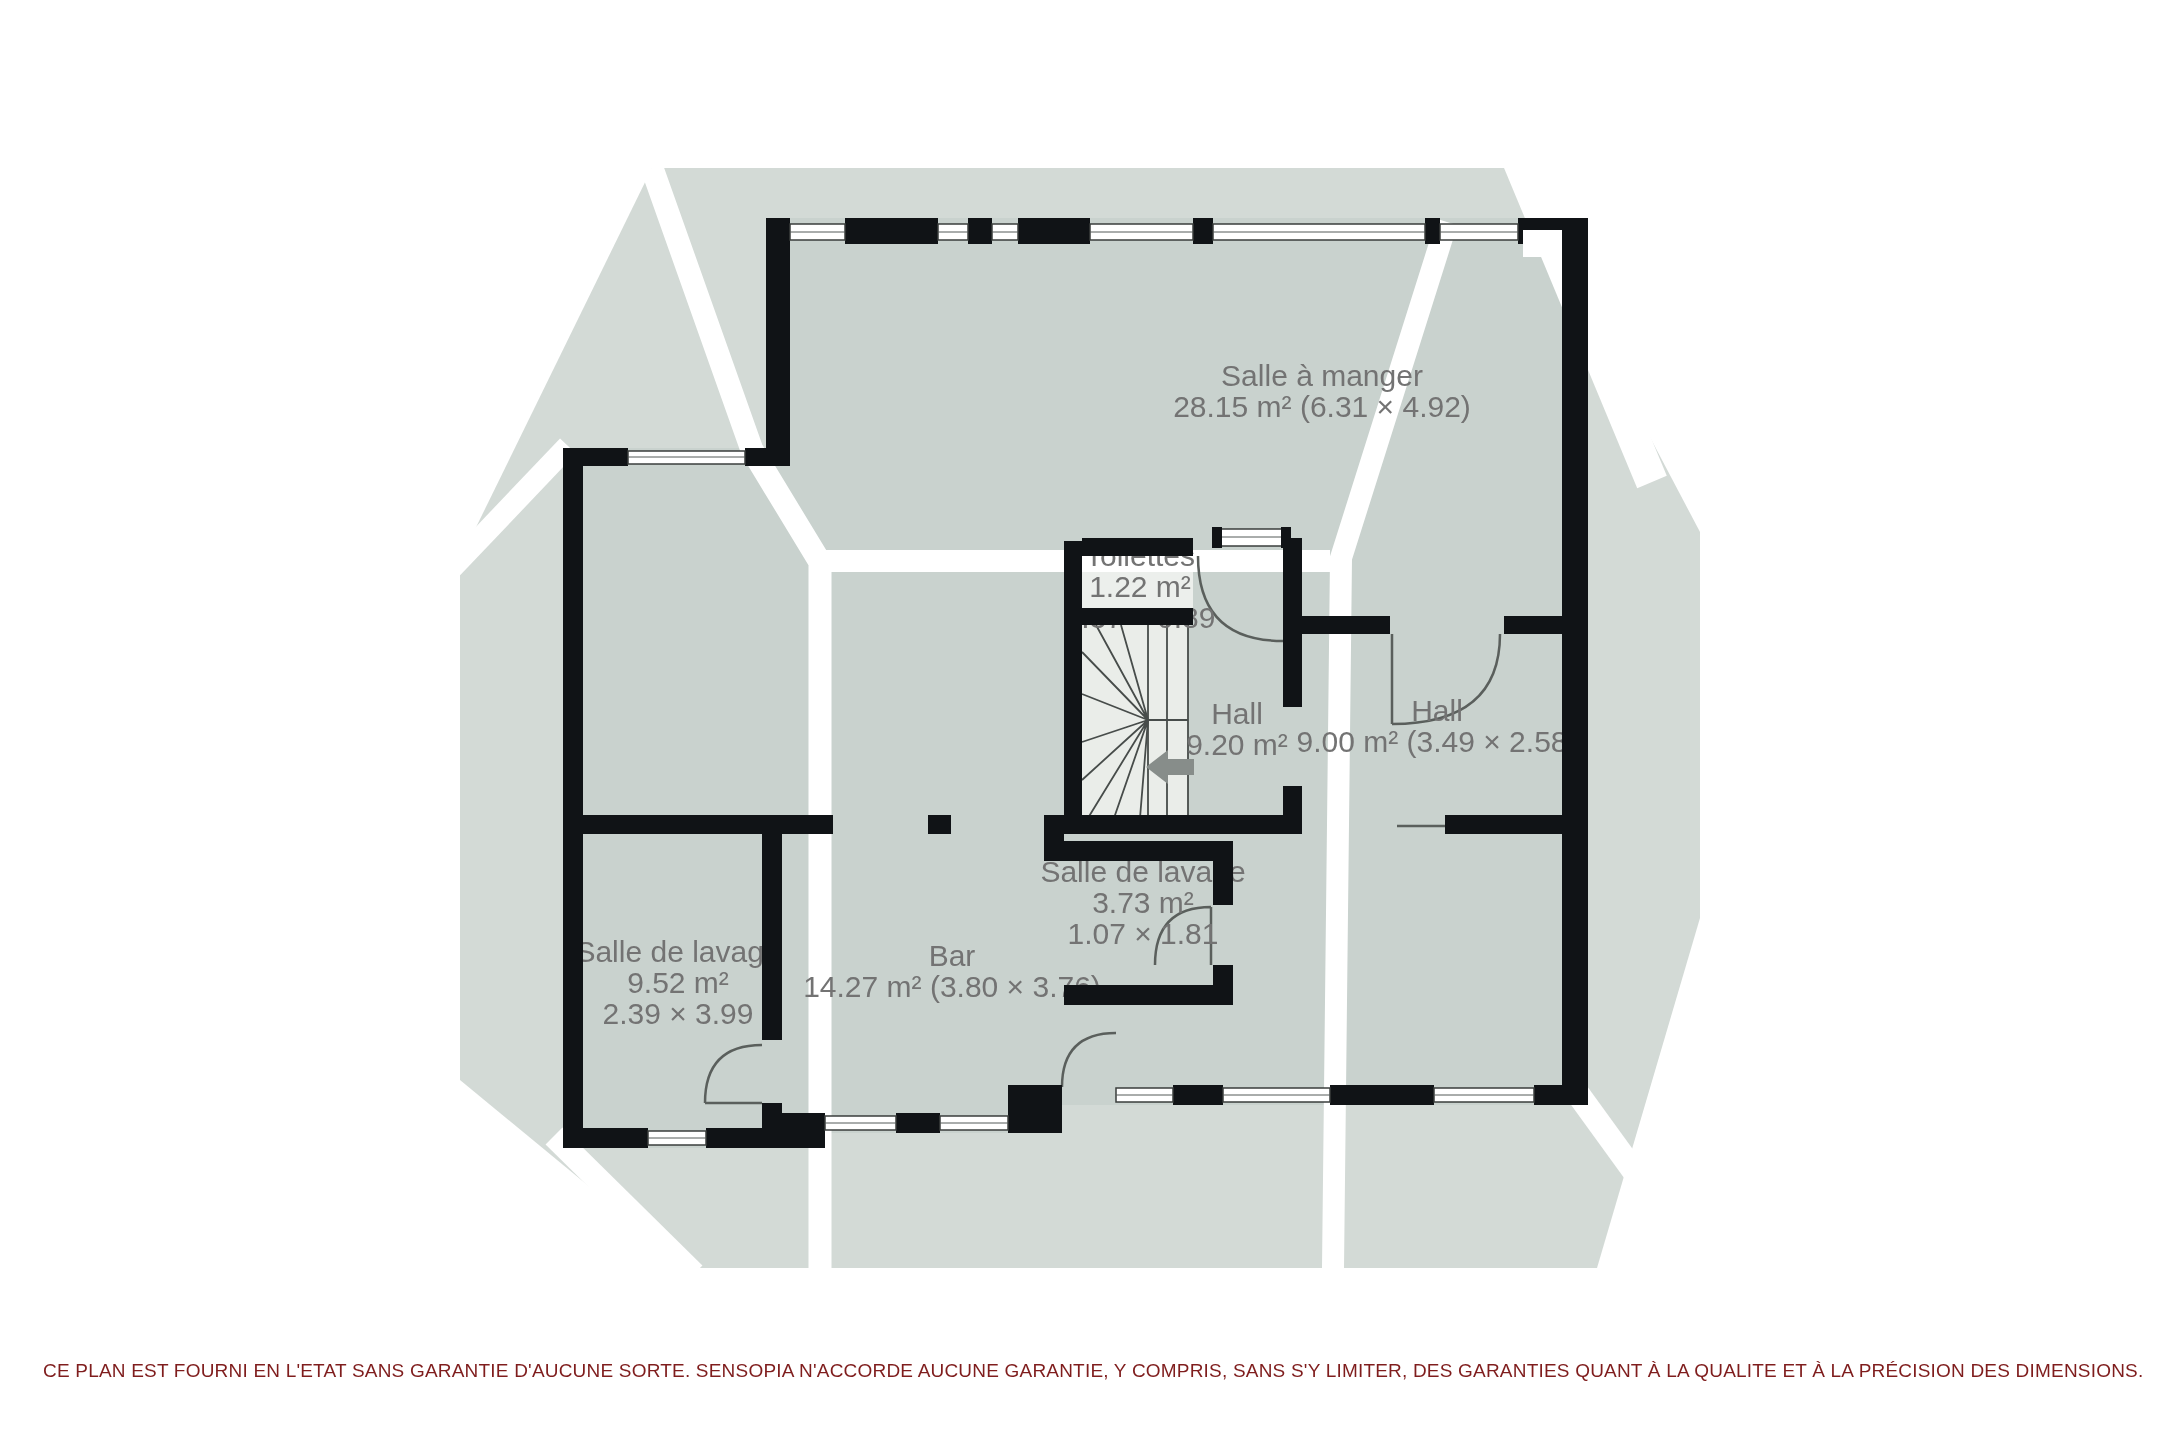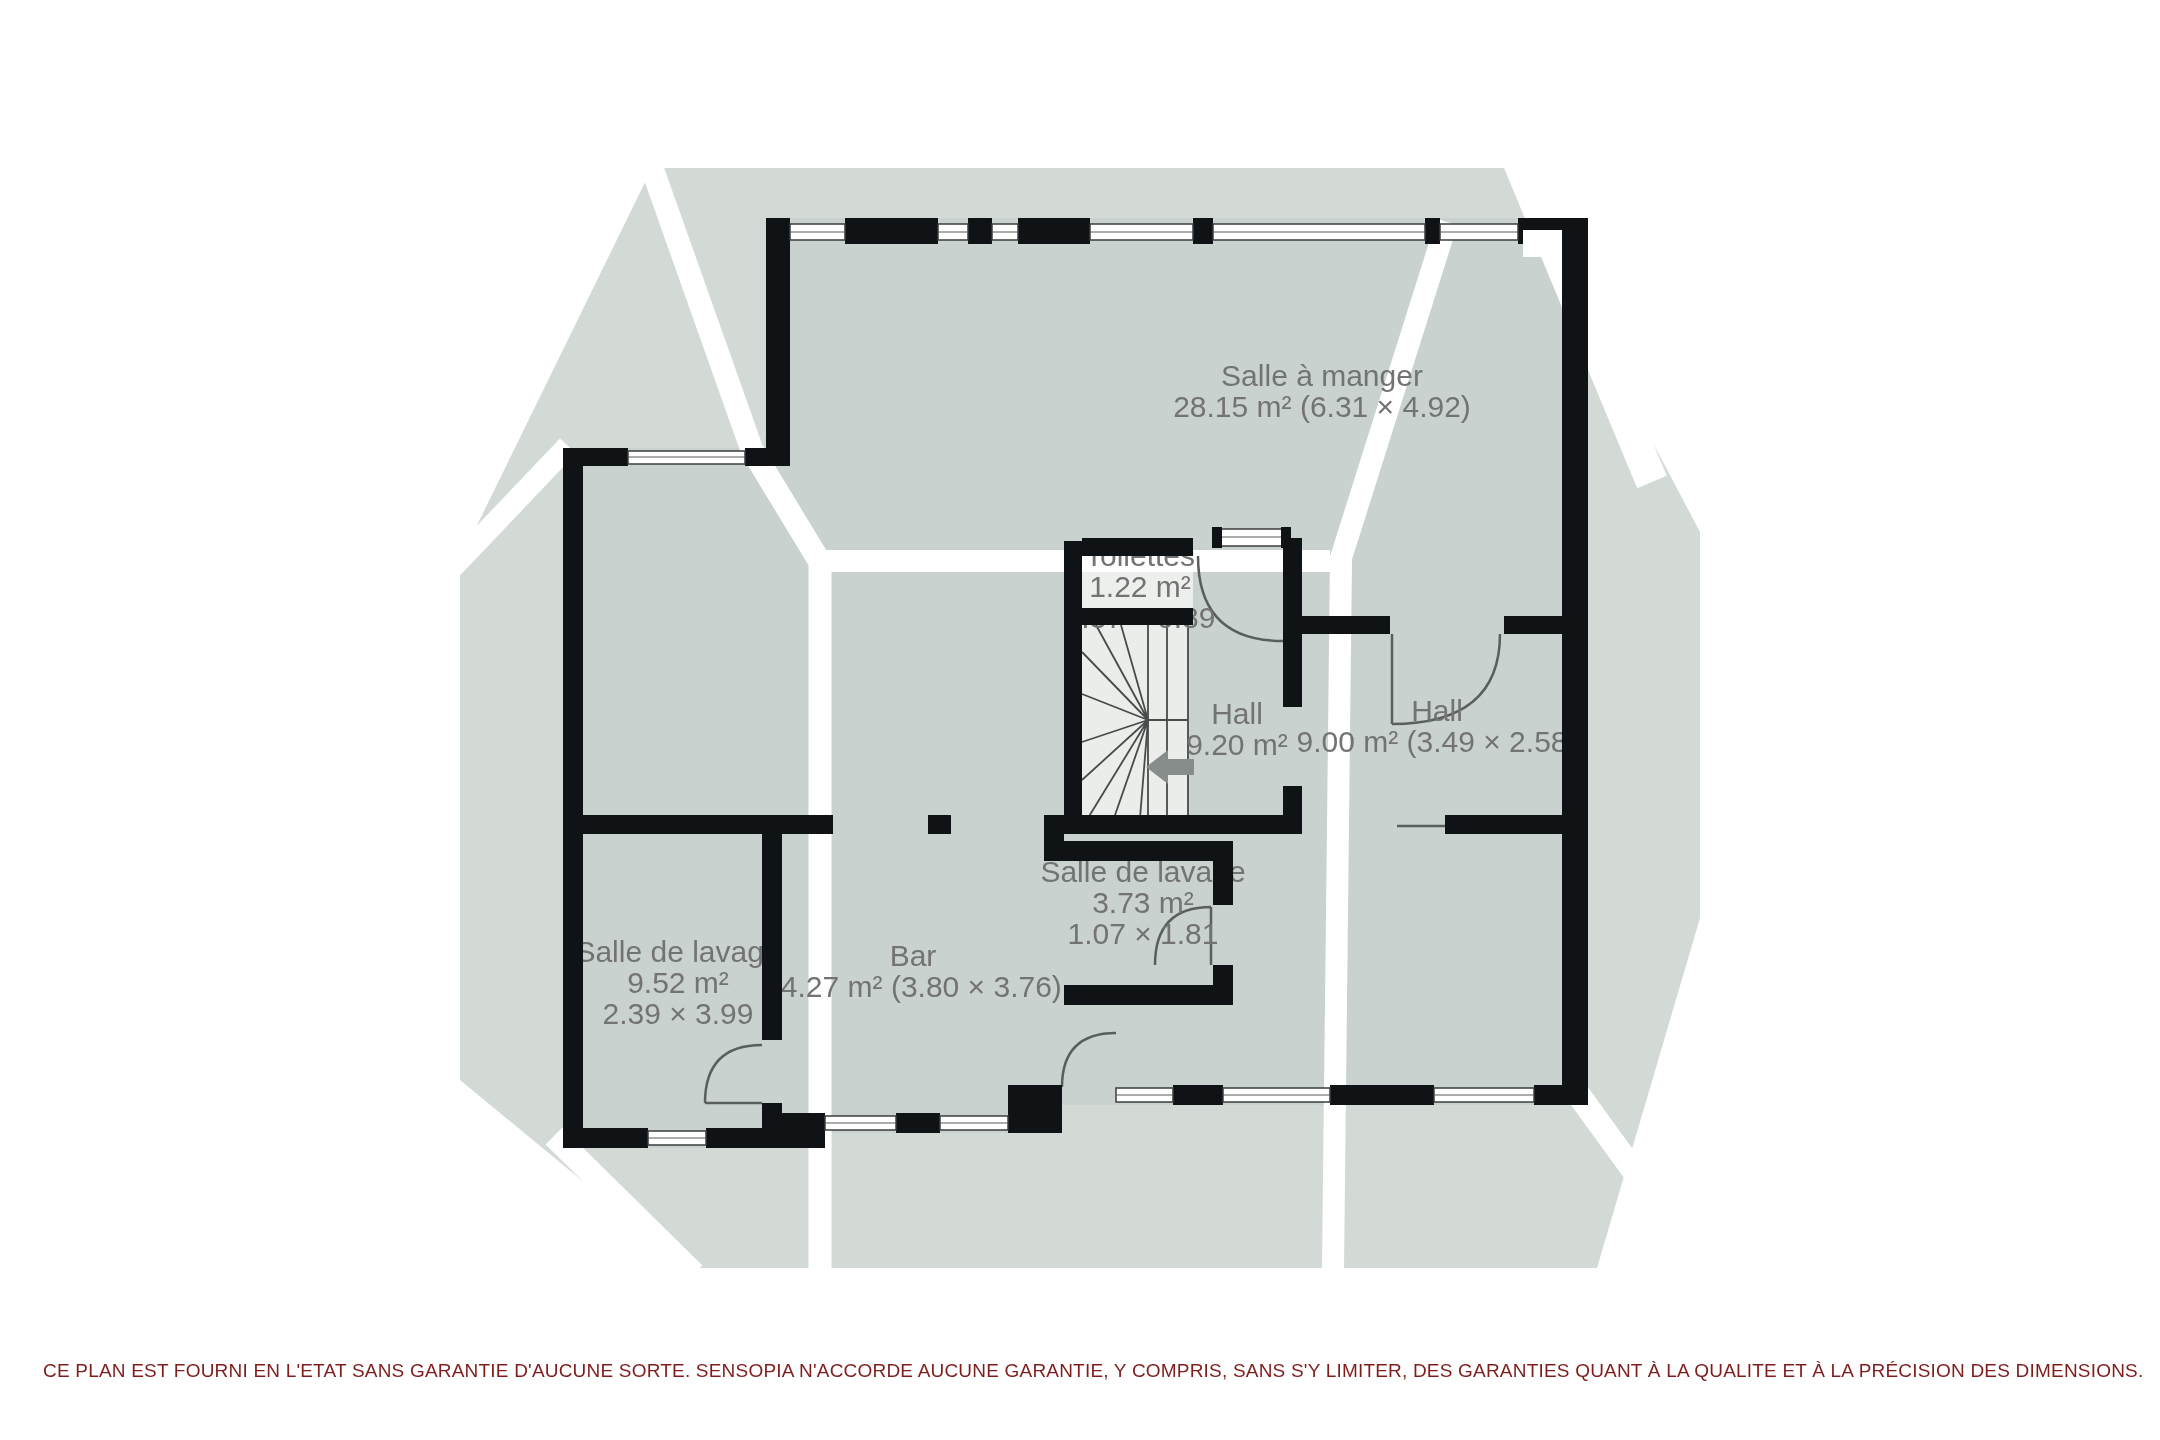--- a/index.html
+++ b/index.html
@@ -81,21 +81,21 @@
     <div class="room-label" style="left:1143px;top:856px;">
       <span>Salle de lavage</span>
       <span>3.73 m²</span>
       <span>1.07 × 1.81</span>
     </div>
     <div class="room-label" style="left:678px;top:936px;">
       <span>Salle de lavage</span>
       <span>9.52 m²</span>
       <span>2.39 × 3.99</span>
     </div>
-    <div class="room-label" style="left:913px;top:940px;">
+    <div class="room-label" style="left:952px;top:940px;">
       <span>Bar</span>
       <span>14.27 m² (3.80 × 3.76)</span>
     </div>
   </div>
 
   <svg id="plan-walls" width="2160" height="1440" viewBox="0 0 2160 1440">
 
     <g fill="#101316">
 
       <rect x="845" y="218" width="93" height="26"></rect>

